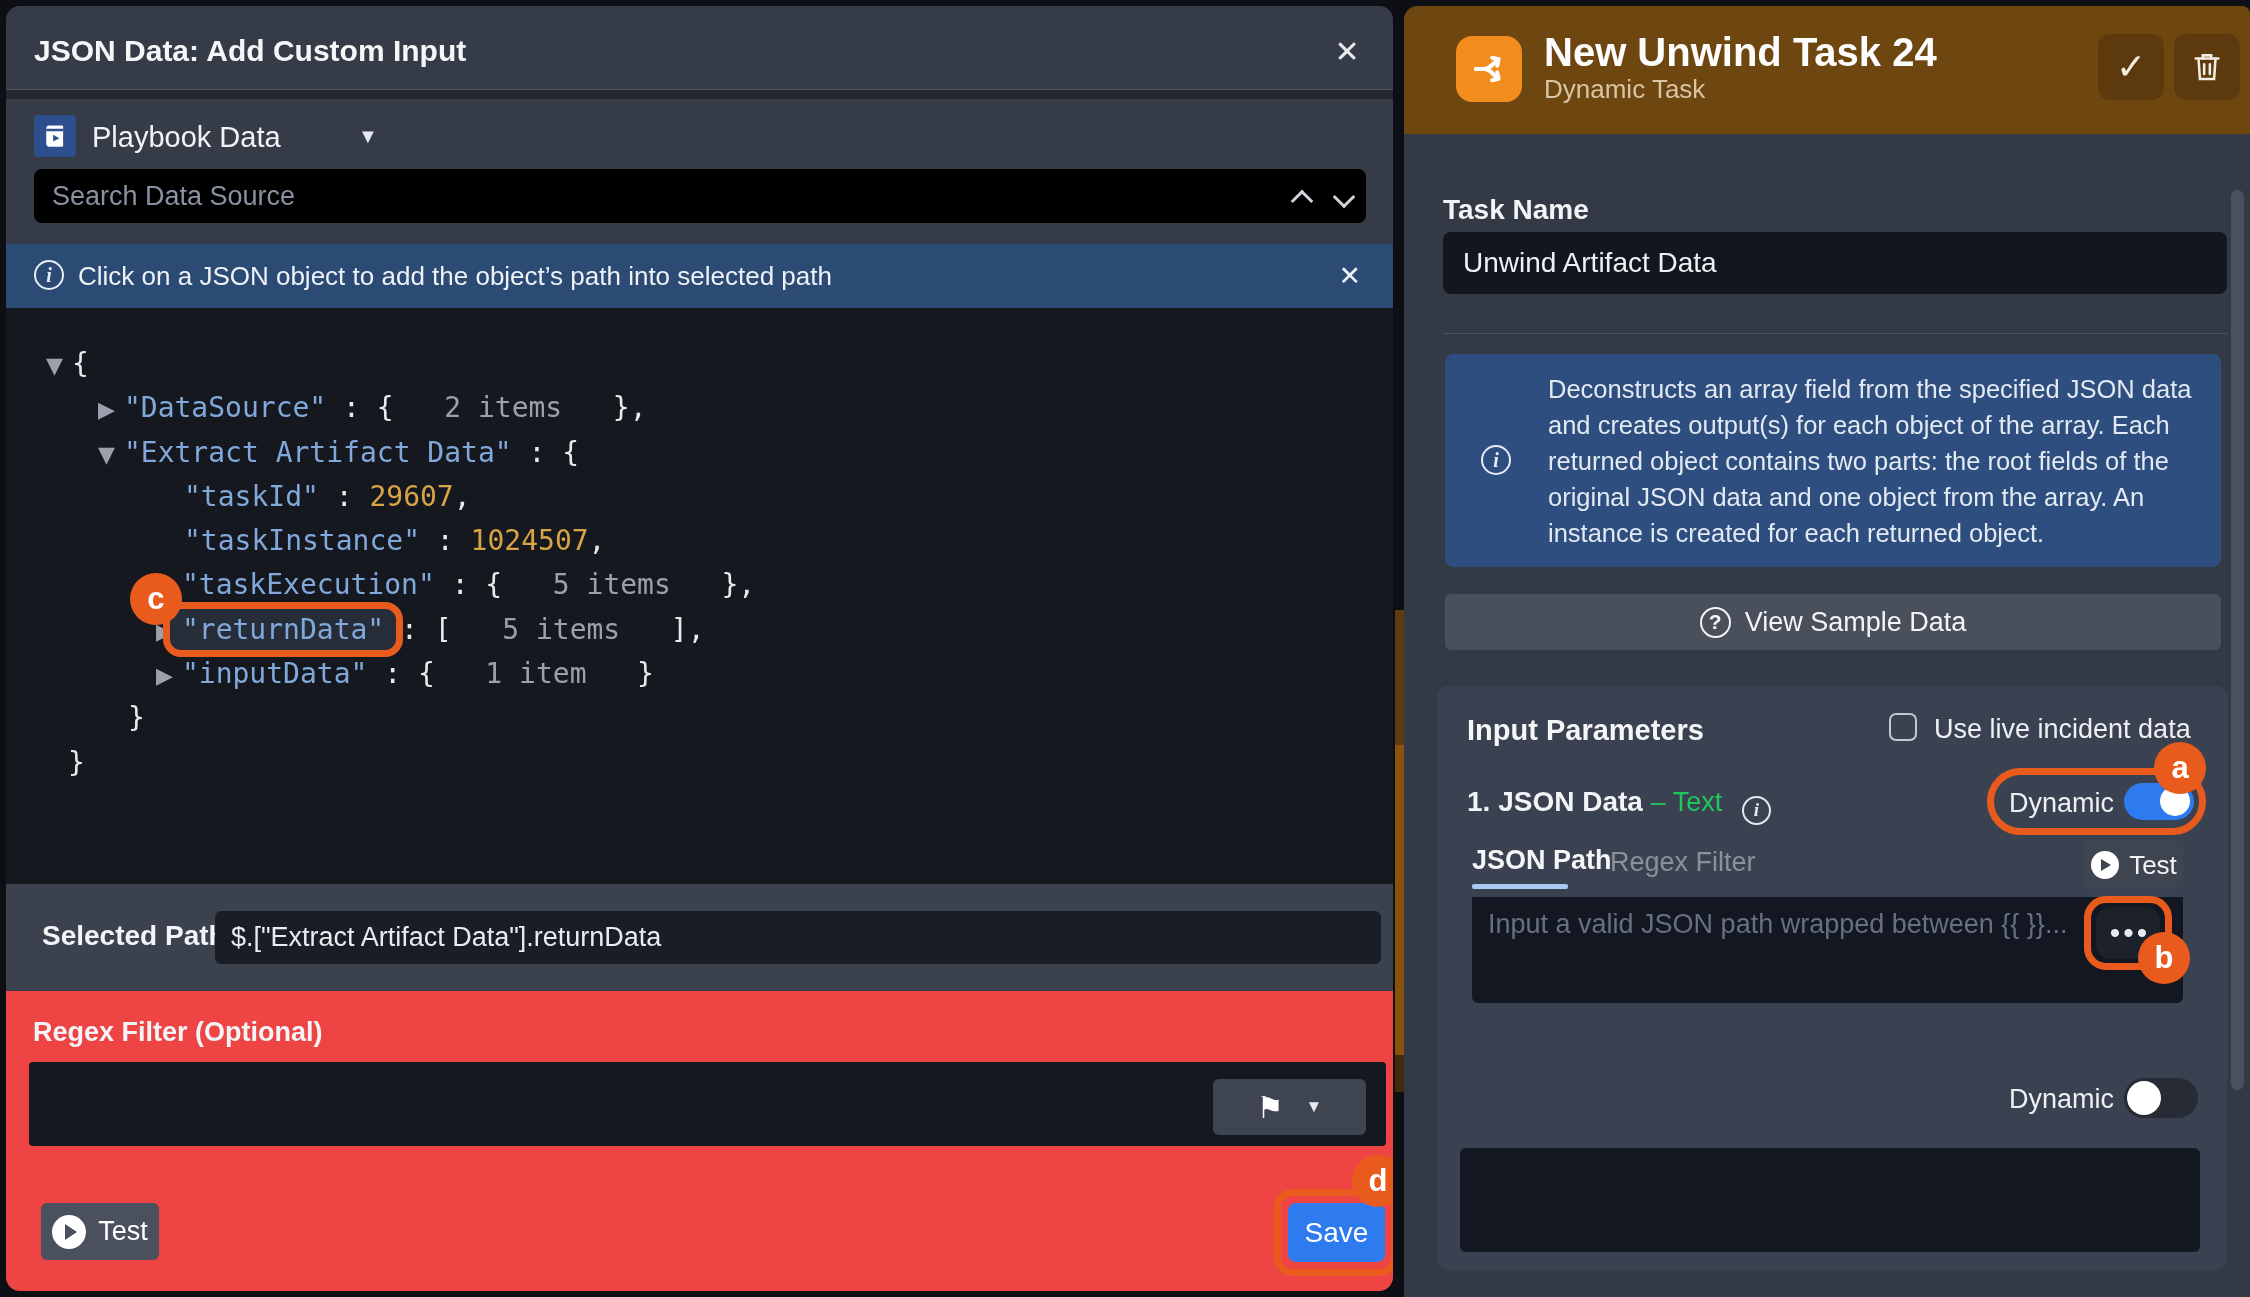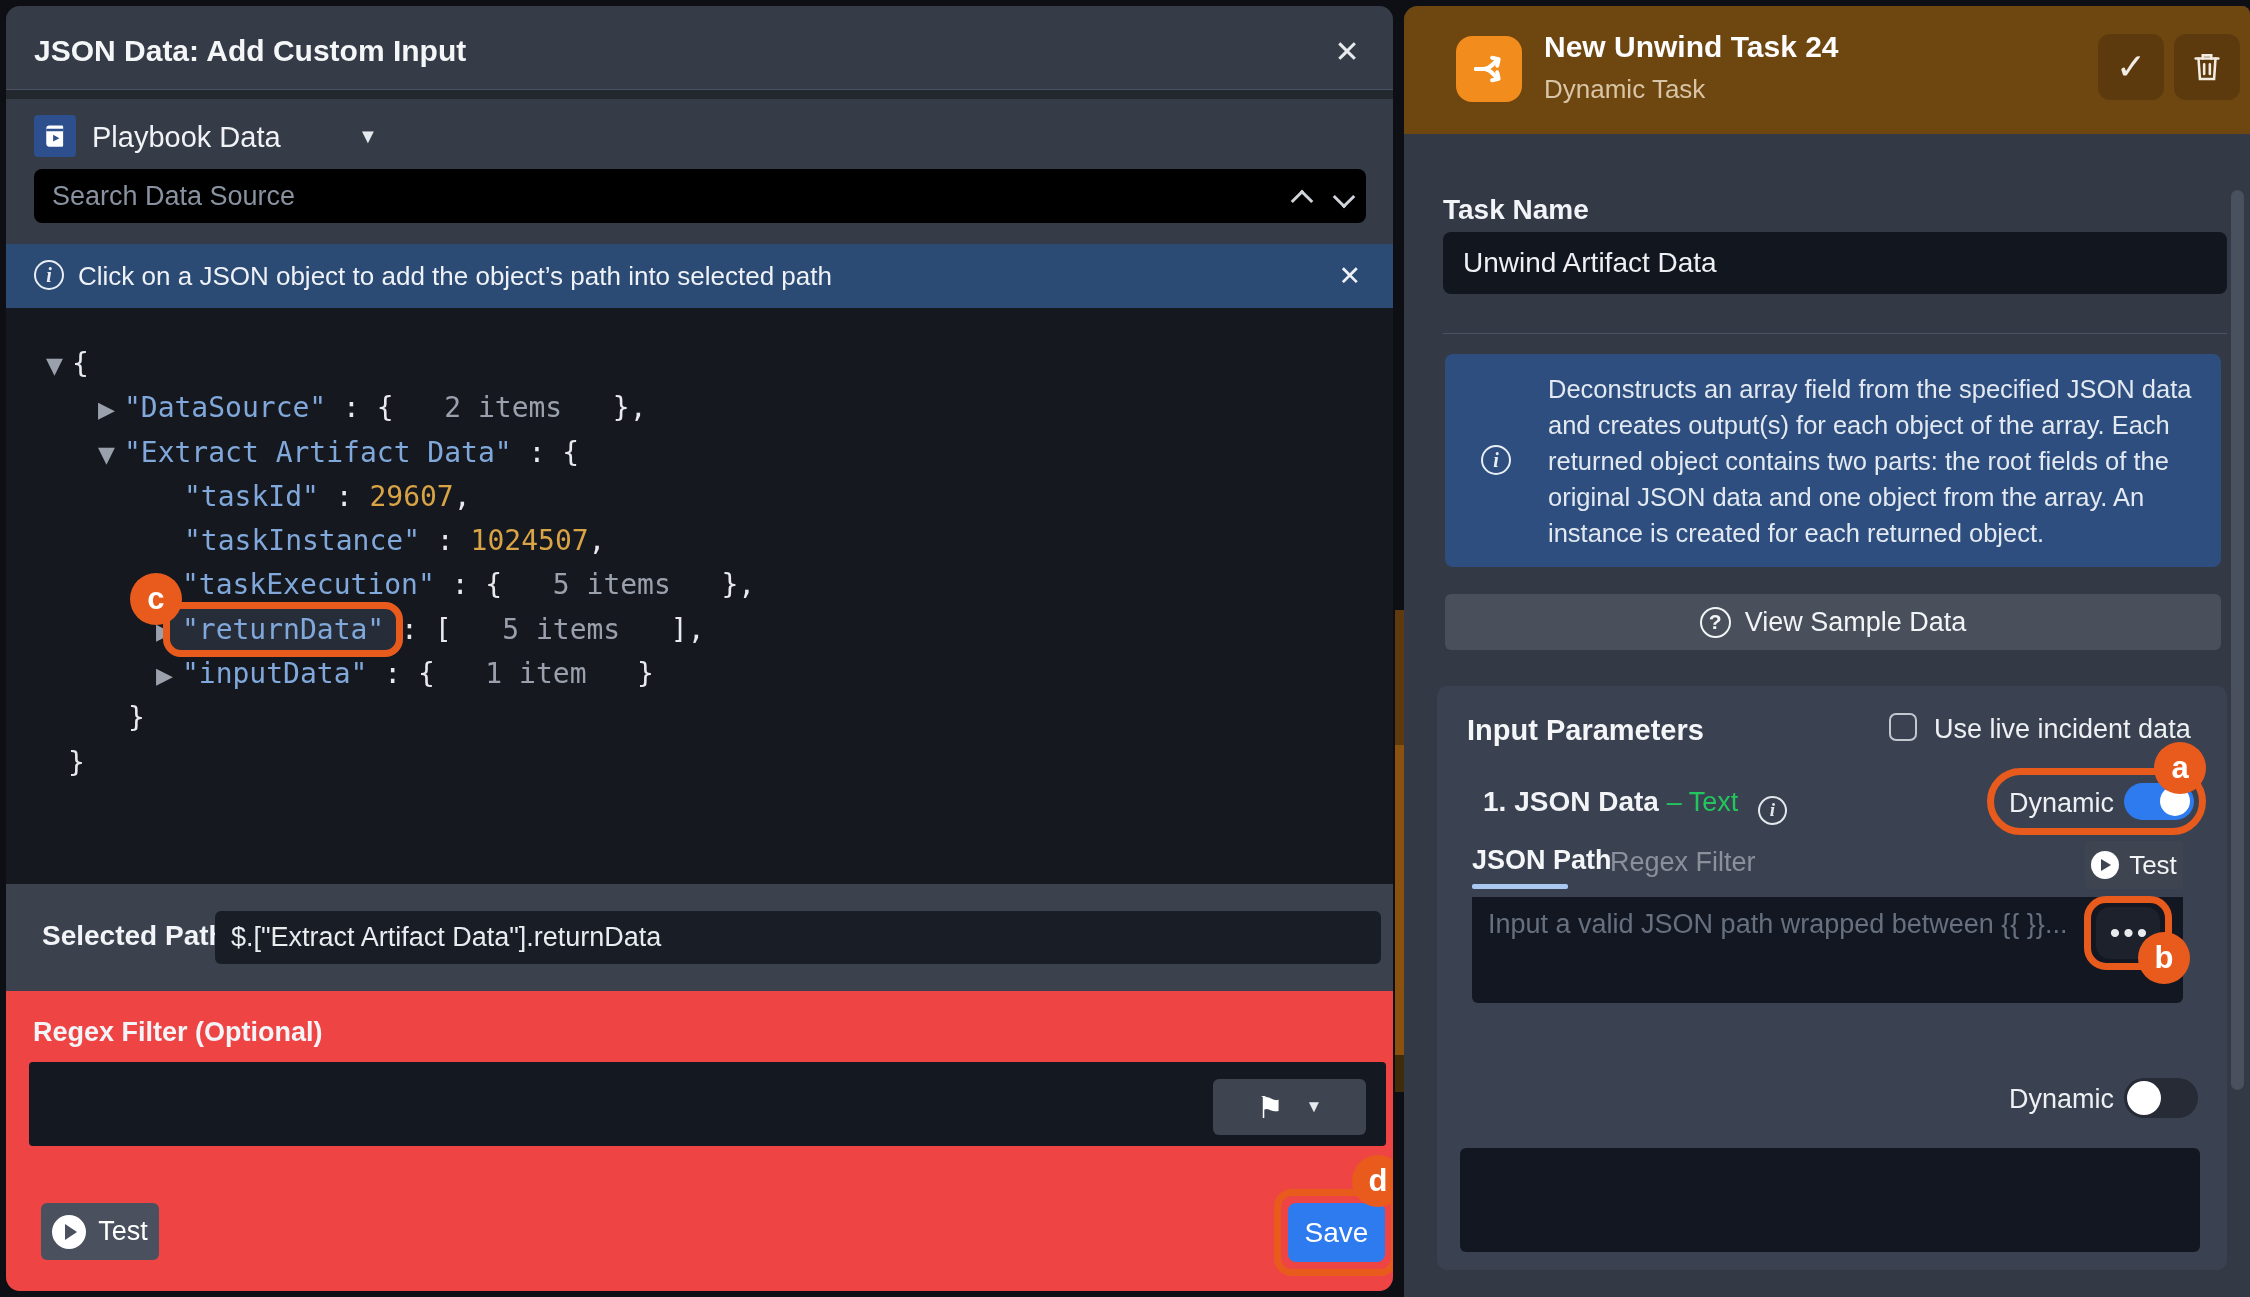--- a/index.html
+++ b/index.html
@@ -58,21 +58,21 @@
 
   
   .gap-node1 { position:absolute; left:1395px; top:610px; width:9px; height:135px; background:#5e3a0e; }
   .gap-node2 { position:absolute; left:1395px; top:745px; width:9px; height:310px; background:#8a520e; }
   .gap-node3 { position:absolute; left:1395px; top:1055px; width:9px; height:37px; background:#402b0b; }
 
   
   .rpanel { position:absolute; left:1404px; top:6px; width:846px; height:1291px; background:#333945; border-radius:14px 8px 0 0; overflow:hidden; }
   .r-header { position:absolute; left:0; top:0; width:100%; height:128px; background:#6e4610; }
   .r-icon { position:absolute; left:52px; top:30px; width:66px; height:66px; background:#f18c1d; border-radius:16px; display:flex; align-items:center; justify-content:center; }
-  .r-title { position:absolute; left:140px; top:24px; font-size:30px; font-weight:bold; color:#fdfdfd; }
+  .r-title { position:absolute; left:140px; top:24px; font-size:40px; font-weight:bold; color:#fdfdfd; }
   .r-subtitle { position:absolute; left:140px; top:68px; font-size:26px; color:#d8c5a5; }
   .hdr-btn { position:absolute; top:28px; width:66px; height:66px; background:rgba(0,0,0,0.16); border-radius:12px; display:flex; align-items:center; justify-content:center; cursor:pointer; }
   .hdr-check { left:694px; color:#f3ece2; font-size:36px; }
   .hdr-trash { left:770px; }
 
   .tn-label { position:absolute; left:39px; top:188px; font-size:28px; font-weight:bold; color:#f2f4f7; }
   .tn-input { position:absolute; left:39px; top:226px; width:784px; height:62px; background:#12161f; border:none; outline:none; border-radius:8px; color:#eef0f3; font-size:28px; padding:0 20px; font-family:"Liberation Sans",sans-serif; }
   .r-divider { position:absolute; left:39px; top:327px; width:784px; height:1px; background:#4a5160; }
 
   .r-info { position:absolute; left:41px; top:348px; width:776px; height:213px; background:#2d4e7e; border-radius:8px; }
@@ -81,21 +81,21 @@
 
   .btn-sample { position:absolute; left:41px; top:588px; width:776px; height:56px; background:#49505c; border-radius:6px; display:flex; align-items:center; justify-content:center; gap:14px; color:#f2f4f6; font-size:27px; cursor:pointer; }
   .q-icon { display:inline-flex; width:31px; height:31px; border:2.5px solid #f2f4f6; border-radius:50%; font-size:21px; font-weight:bold; align-items:center; justify-content:center; }
 
   .r-card { position:absolute; left:33px; top:680px; width:790px; height:584px; background:#3a4150; border-radius:10px; }
   .ip-title { position:absolute; left:30px; top:28px; font-size:29px; font-weight:bold; color:#f4f6f8; }
   .live-box { position:absolute; left:452px; top:27px; width:28px; height:28px; border:2.5px solid #c3c8d0; border-radius:7px; cursor:pointer; }
   .live-label { position:absolute; left:497px; top:28px; font-size:27px; color:#eef0f3; }
 
   .p-label { position:absolute; font-size:28px; color:#f2f4f7; }
-  .p-label b { font-weight:bold;margin-left:16px; }
+  .p-label b { font-weight:bold; }
   .p-type { font-size:27px; color:#22c55e; }
   .p-info { display:inline-flex; width:29px; height:29px; border:2.5px solid #e4e7ec; border-radius:50%; color:#e4e7ec; font-size:19px; font-weight:bold; align-items:center; justify-content:center; font-family:"Liberation Serif",serif; font-style:italic; vertical-align:-5px; margin-left:12px; }
   .dyn-label { font-size:27px; color:#eef0f3; }
   .toggle { position:absolute; border-radius:19px; cursor:pointer; }
   .toggle .knob { position:absolute; top:3px; width:30px; height:30px; background:#ffffff; border-radius:50%; }
   .tog-on { background:#2e7bf0; }
   .tog-on .knob { right:4px; }
   .tog-off { background:#262b35; }
   .tog-off .knob { left:3px; width:34px; height:34px; top:3px; }
 

